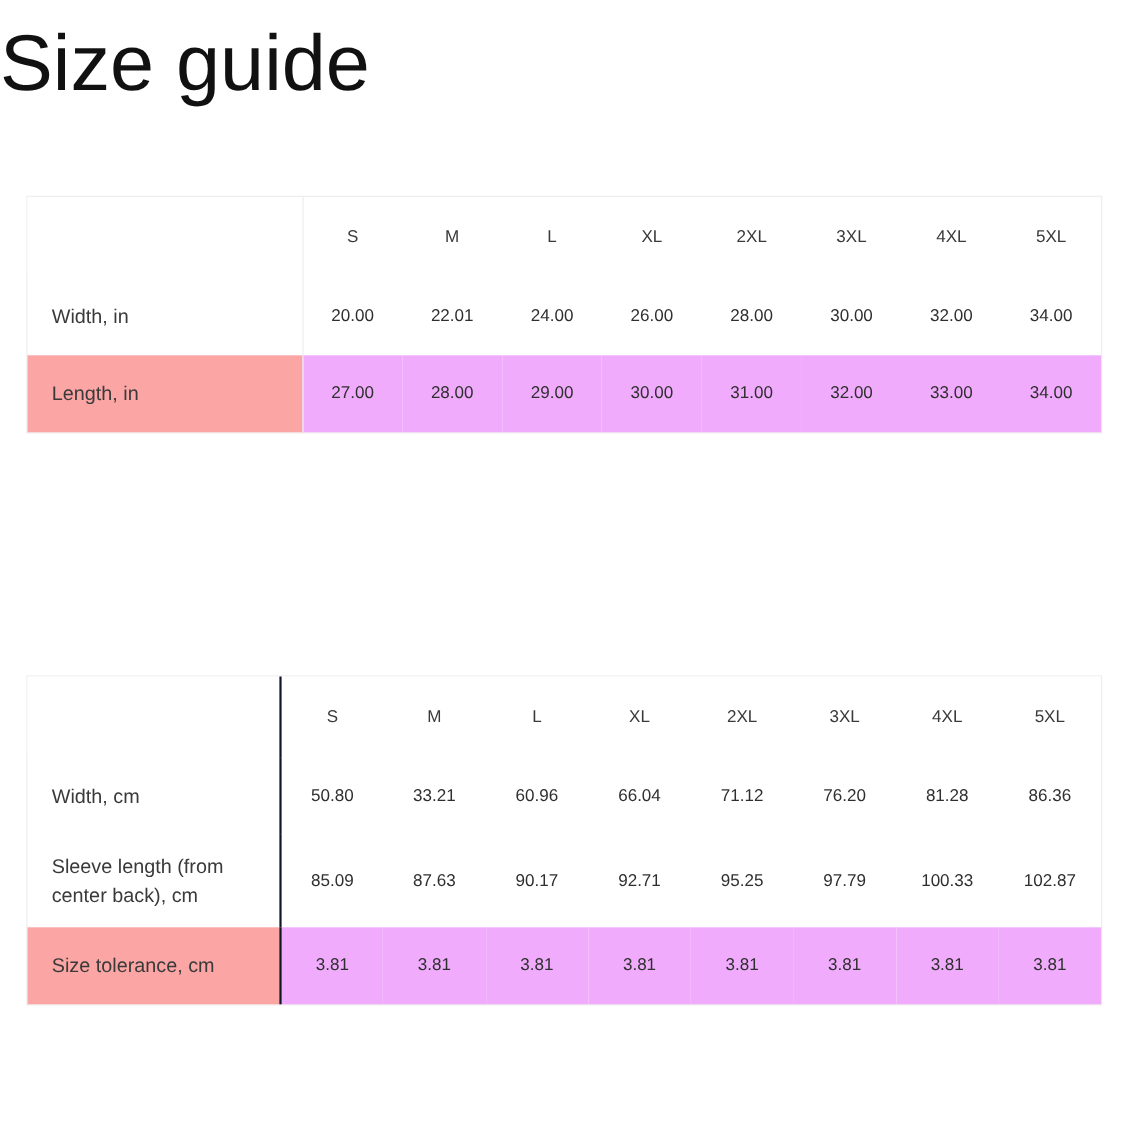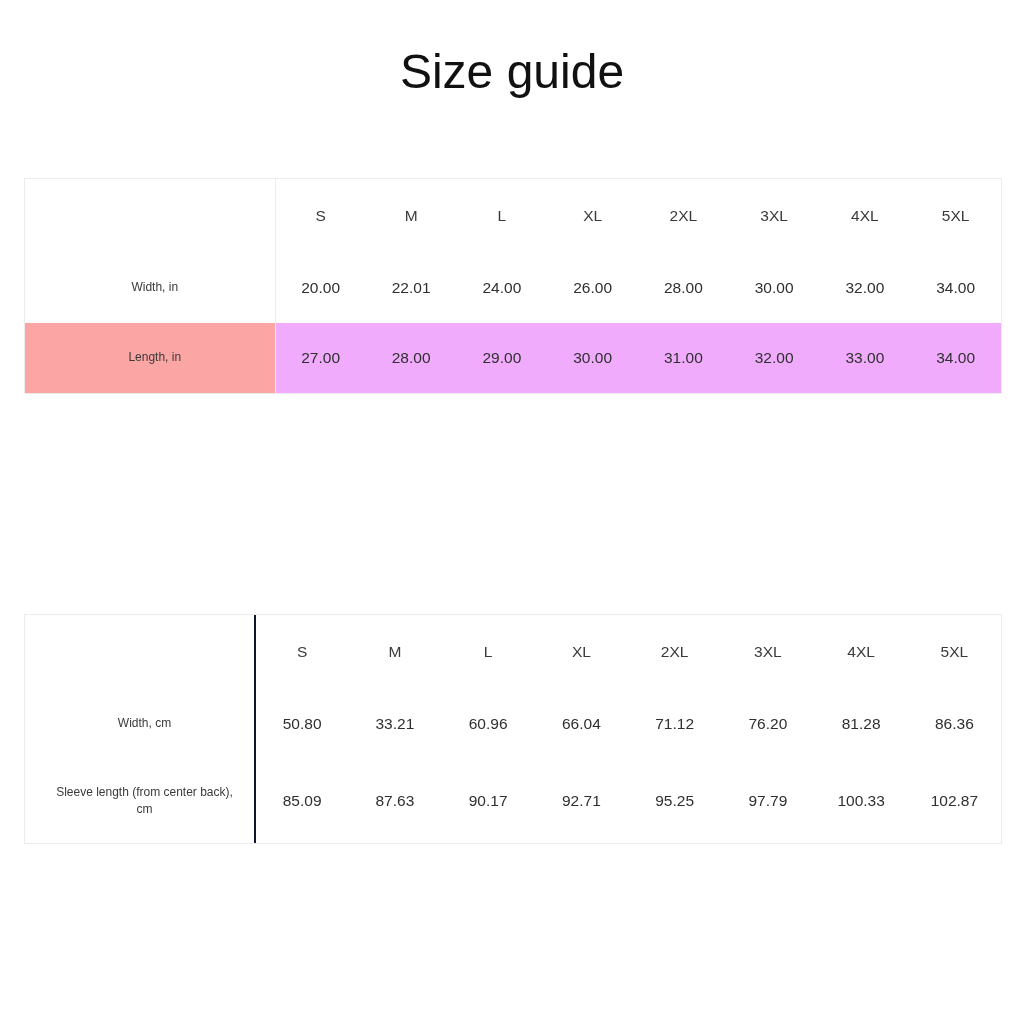--- a/index.html
+++ b/index.html
@@ -14,27 +14,26 @@
     color: #2b2b2b;
     overflow: hidden;
   }
   .page {
     width: 1024px;
     height: 1024px;
     position: relative;
     box-sizing: border-box;
   }
   .title {
-    text-align: center;
-    font-size: 48px;
+    font-size: 72px;
     font-weight: 400;
     color: #111111;
     letter-spacing: 0px;
     margin: 0;
-    padding-top: 48px;
+    padding-top: 22px;
     line-height: 1.0;
   }
   .table-wrap {
     margin: 0 auto;
     box-sizing: border-box;
   }
   table {
     border-collapse: collapse;
     width: 100%;
     table-layout: fixed;
@@ -70,25 +69,25 @@
   .row-head th {
     height: 74px;
     font-size: 15.5px;
     color: #3a3a3a;
     background: #ffffff;
   }
   .row-head th.corner {
     border-right: 1px solid #ececec;
   }
   tbody tr td.label {
-    text-align: center;
+    text-align: left;
     padding-left: 22px;
     padding-right: 12px;
     border-right: 1px solid #ececec;
-    font-size: 12px;
+    font-size: 18px;
     color: #3a3a3a;
     line-height: 1.45;
   }
   tbody tr td {
     height: 70px;
   }
   tbody tr.tall td {
     height: 84px;
   }
   tbody tr.alt td {
@@ -204,17 +203,28 @@
           <td class="label">Sleeve length (from center back), cm</td>
           <td>85.09</td>
           <td>87.63</td>
           <td>90.17</td>
           <td>92.71</td>
           <td>95.25</td>
           <td>97.79</td>
           <td>100.33</td>
           <td>102.87</td>
         </tr>
+        <tr class="alt">
+          <td class="label">Size tolerance, cm</td>
+          <td>3.81</td>
+          <td>3.81</td>
+          <td>3.81</td>
+          <td>3.81</td>
+          <td>3.81</td>
+          <td>3.81</td>
+          <td>3.81</td>
+          <td>3.81</td>
+        </tr>
       </tbody>
     </table>
   </div>
 
 </div>
 
 </body></html>

